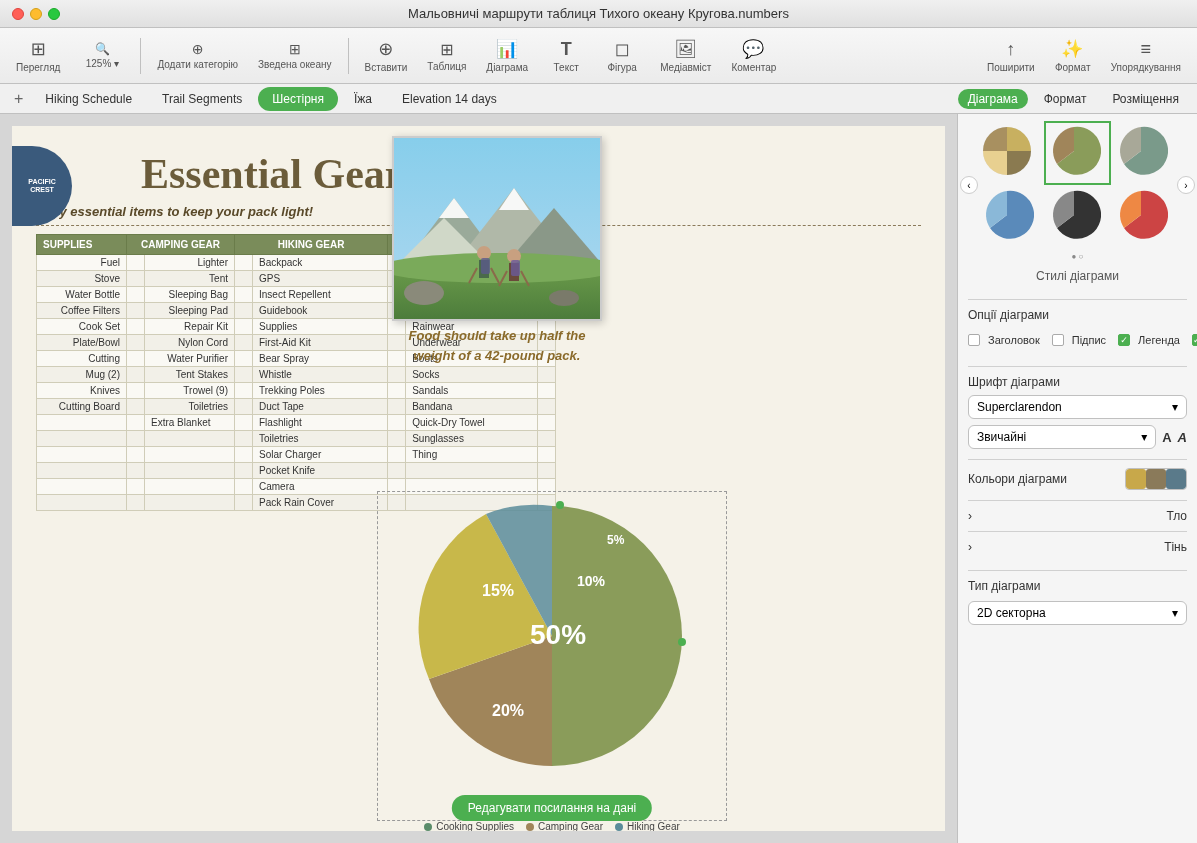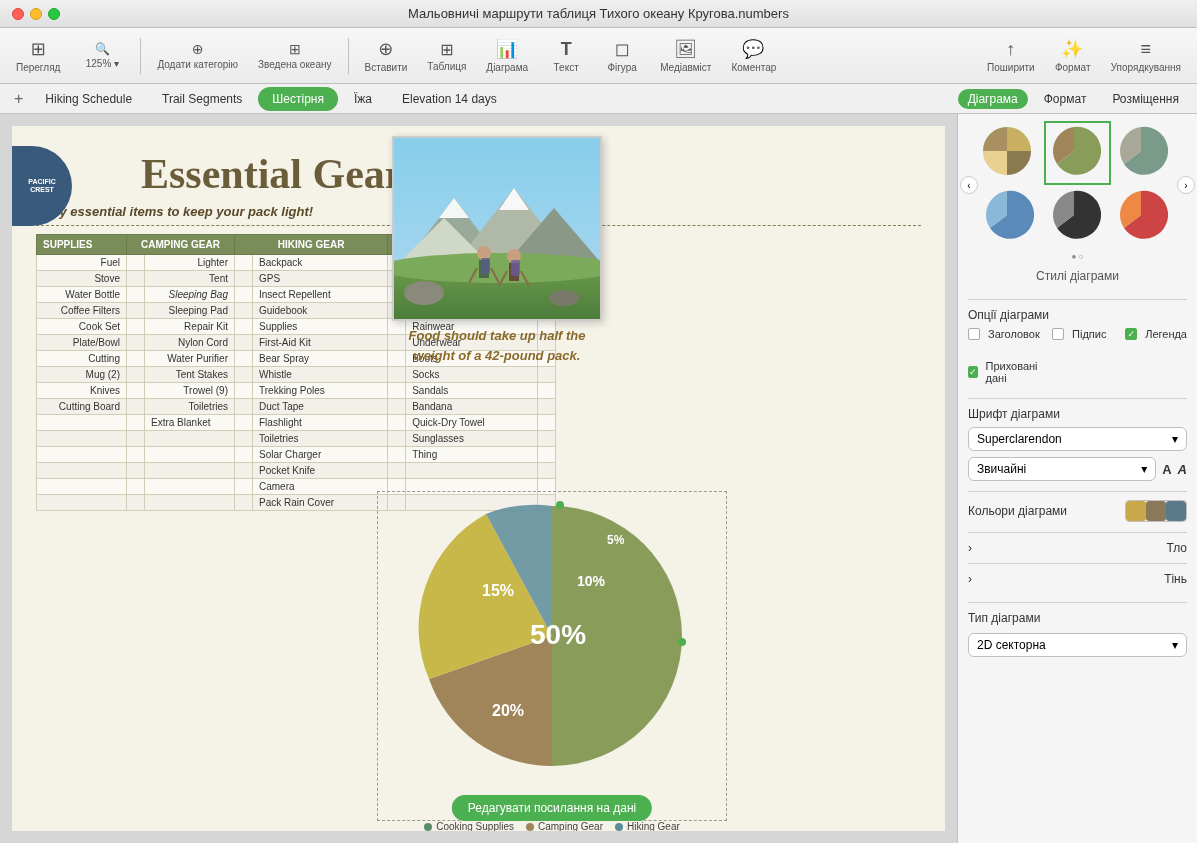--- a/index.html
+++ b/index.html
@@ -514,21 +514,21 @@
               <td class="item-cell" style="">Tent</td>
               <td class="check-cell"></td>
               <td>GPS</td>
               <td class="check-cell"></td>
               <td>Quick-Dry Pants</td>
               <td class="check-cell"></td>
             </tr>
             <tr>
               <td class="item-cell" style="text-align: right;">Water Bottle</td>
               <td class="check-cell"></td>
-              <td class="item-cell" style="text-align: right; font-style: italic;">Sleeping Bag</td>
+              <td class="item-cell" style="text-align: right;">Sleeping Bag</td>
               <td class="check-cell"></td>
               <td>Insect Repellent</td>
               <td class="check-cell"></td>
               <td>Gloves</td>
               <td class="check-cell"></td>
             </tr>
             <tr>
               <td class="item-cell" style="text-align: right;">Coffee Filters</td>
               <td class="check-cell"></td>
               <td class="item-cell" style="text-align: right;">Sleeping Pad</td>
@@ -808,21 +808,21 @@
         <div class="nav-arrow nav-right">›</div>
       </div>
       <div class="style-dots">● ○</div>
       <div style="text-align:center; font-size:12px; color:#555; margin-bottom:16px;">Стилі діаграми</div>
     </div>
 
     <hr class="panel-divider">
 
     <div class="panel-section">
       <div class="panel-label">Опції діаграми</div>
-      <div style="display:grid; grid-template-columns:1fr 1fr 1fr; gap:16px 12px;">
+      <div style="display:grid; grid-template-columns:1fr 1fr 1fr 1fr; gap:8px 12px;">
         <div class="option-row">
           <div class="checkbox-ctrl"></div>
           <span>Заголовок</span>
         </div>
         <div class="option-row">
           <div class="checkbox-ctrl"></div>
           <span>Підпис</span>
         </div>
         <div class="option-row">
           <div class="checkbox-ctrl checked">✓</div>

